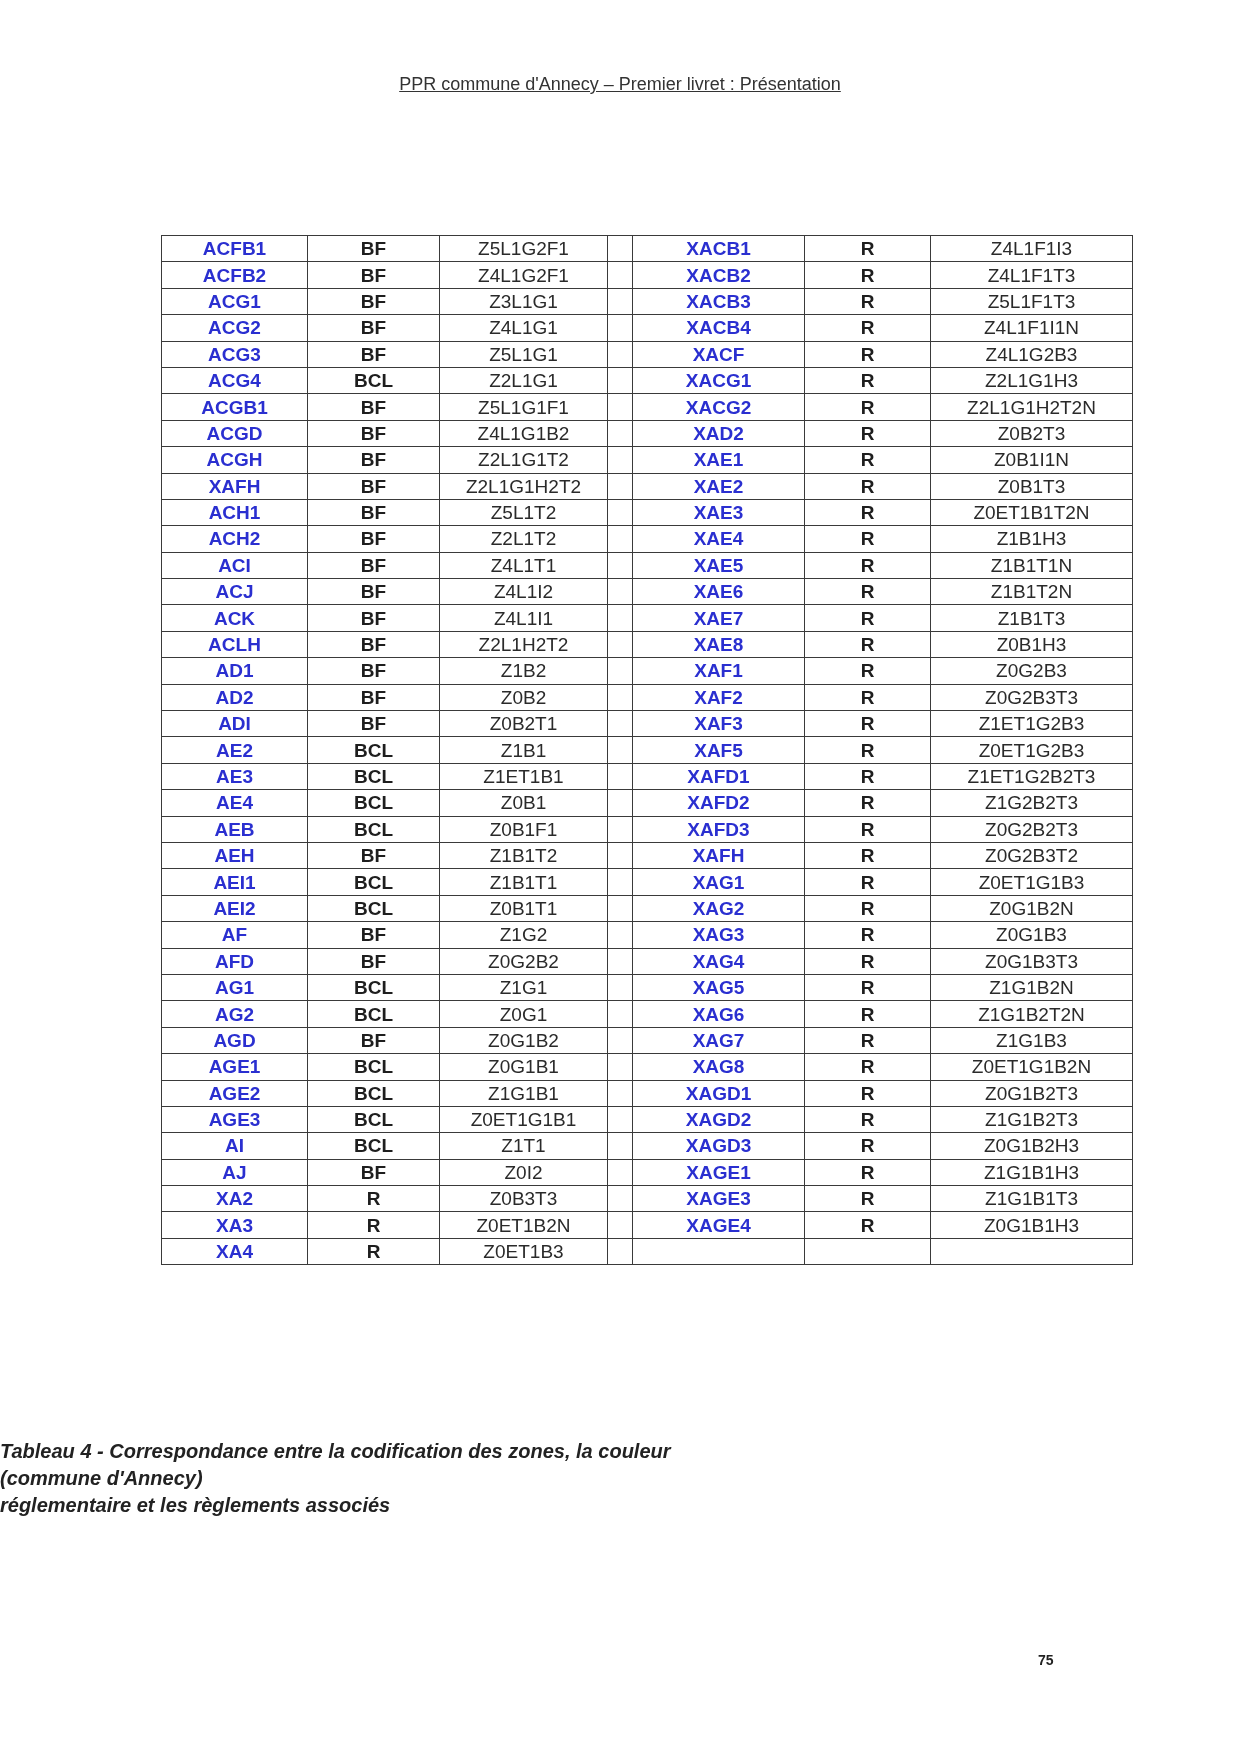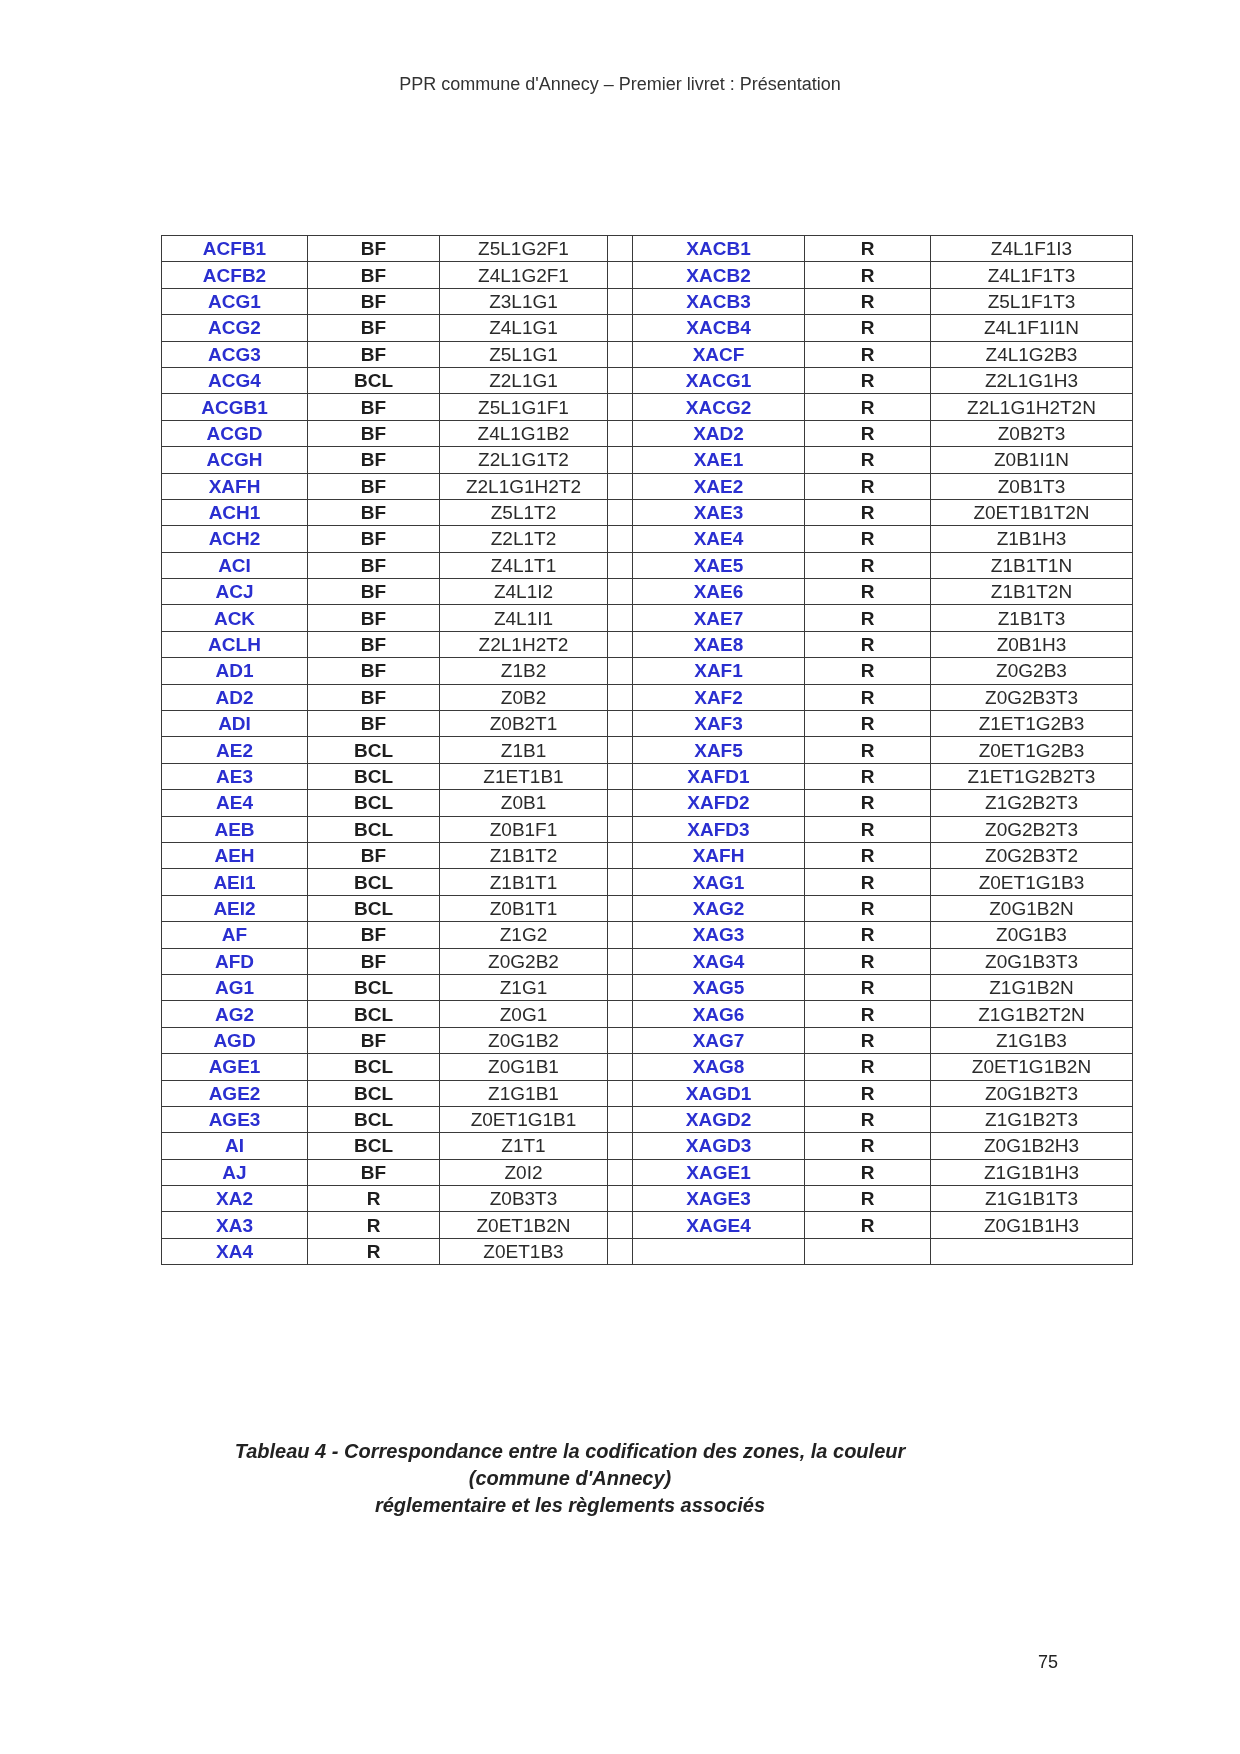--- a/index.html
+++ b/index.html
@@ -1,33 +1,33 @@
 <!DOCTYPE html>
 <html><head>
 <meta charset="utf-8">
 <style>
   html, body { margin: 0; padding: 0; background: #ffffff; }
   body { width: 1240px; height: 1754px; position: relative; overflow: hidden;
          font-family: "Liberation Sans", sans-serif; color: #222; }
   .page-header { position: absolute; top: 74px; left: 0; width: 1240px; text-align: center;
-                 font-size: 18px; color: #333; }
+                 font-size: 18px; color: #333; text-decoration: underline; }
   table.codes { position: absolute; left: 134px; top: 235px; border-collapse: collapse;
                 table-layout: fixed; width: 971px; margin-left: 27px; }
   table.codes td { border: 1.5px solid #3a3a3a; height: 25.4px; padding: 0; text-align: center;
                    font-size: 19px; line-height: 25px; white-space: nowrap; overflow: hidden; }
   td.code { color: #2a2fd0; font-weight: bold; }
   td.color { font-weight: bold; color: #1e1e1e; }
   td.reg { color: #2a2a2a; }
   td.spacer { border-top: none; border-bottom: none; }
   col.c1 { width: 146px; } col.c2 { width: 132px; } col.c3 { width: 168px; }
   col.c4 { width: 25px; }
   col.c5 { width: 172px; } col.c6 { width: 126px; } col.c7 { width: 202px; }
-  .caption { position: absolute; top: 1438px; left: 0; width: 1140px; text-align: center;
+  .caption { position: absolute; top: 1438px; left: 0; width: 1140px; text-align: left;
              font-style: italic; font-weight: bold; font-size: 20px; line-height: 27px; color: #222; }
-  .page-number { position: absolute; top: 1652px; left: 1038px; font-weight: normal; font-size: 18px; color: #222; }
+  .page-number { position: absolute; top: 1652px; left: 1038px; font-weight: bold; font-size: 14px; color: #222; }
 </style>
 </head>
 <body>
 
 <div class="page-header">PPR commune d'Annecy – Premier livret : Présentation</div>
 
 <table class="codes">
   <colgroup>
     <col class="c1">
       <col class="c2">

